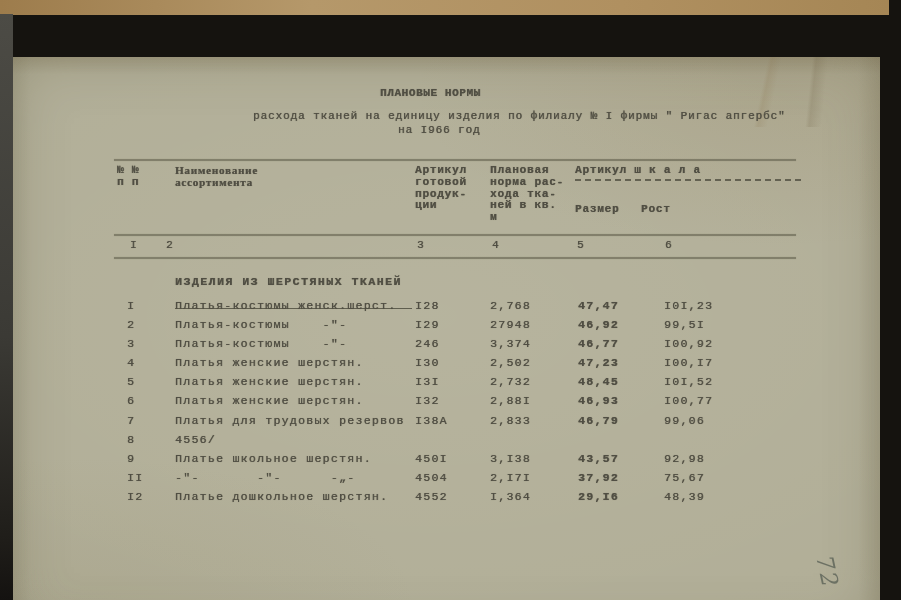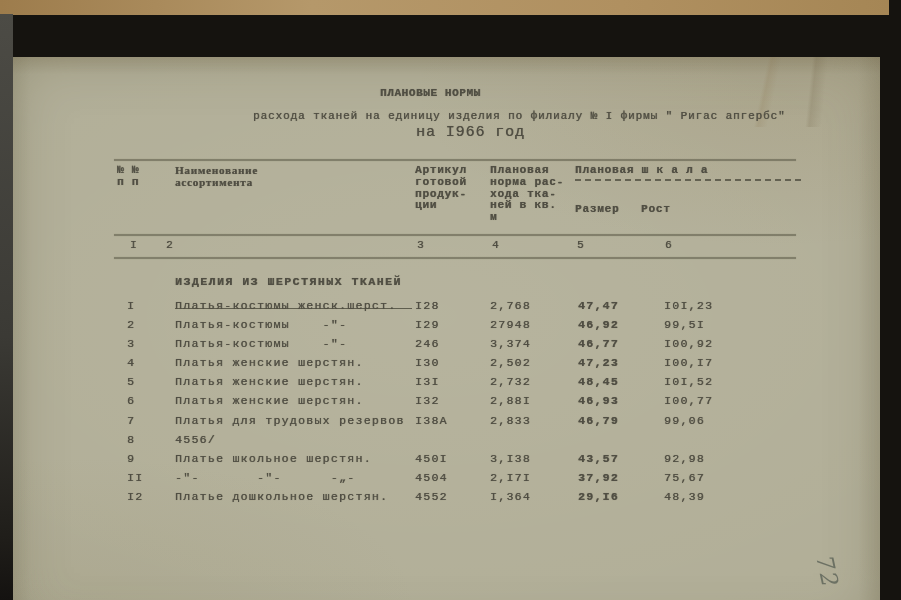--- a/index.html
+++ b/index.html
@@ -37,21 +37,21 @@
     position:absolute;right:0;top:0;width:260px;height:70px;
     background:
       linear-gradient(102deg, rgba(0,0,0,0) 54%, rgba(140,118,80,0.20) 55.5%, rgba(0,0,0,0) 59%),
       linear-gradient(96deg, rgba(0,0,0,0) 72%, rgba(95,80,50,0.16) 73.5%, rgba(0,0,0,0) 78%);
   }
 
   .ink{color:#504e43;text-shadow:0.4px 0 0 rgba(72,70,58,0.6), 0 0 1px rgba(80,78,64,0.35);}
 
   .title{position:absolute;left:367px;top:30px;font-size:11px;font-weight:bold;letter-spacing:0.6px;white-space:pre;}
   .subtitle{position:absolute;left:240px;top:53px;font-size:11px;letter-spacing:0.9px;white-space:pre;}
-  .subtitle2{position:absolute;left:403px;top:67px;font-size:15px;letter-spacing:0.9px;white-space:pre;}
+  .subtitle2{position:absolute;left:385px;top:67px;font-size:11px;letter-spacing:0.9px;white-space:pre;}
 
   .hr{position:absolute;left:101px;width:682px;height:1.5px;background:rgba(88,85,68,0.55);box-shadow:0 0 1px rgba(88,85,68,0.4);}
   .hr1{top:102px;}
   .hr2{top:177px;}
   .hr3{top:200px;}
 
   .hcell{position:absolute;top:108px;font-size:11px;line-height:11.8px;letter-spacing:0.8px;white-space:pre;font-weight:bold;}
   .h-num{left:104px;}
   .h-name{left:162px;font-family:Liberation Serif, serif;}
   .h-article{left:402px;}
@@ -103,21 +103,21 @@
 ассортимента</div>
     <div class="hcell h-article ink">Артикул
 готовой
 продук-
 ции</div>
     <div class="hcell h-norm ink">Плановая
 норма рас-
 хода тка-
 ней в кв.
 м</div>
-    <div class="hcell h-scale ink">Плановая ш к а л а</div>
+    <div class="hcell h-scale ink">Артикул ш к а л а</div>
     <div class="hcell h-size ink">Размер</div>
     <div class="hcell h-height ink">Рост</div>
 
     <div class="hr hr2"></div>
 
     <span class="cn cn0 ink">I</span>
     <span class="cn cn1 ink">2</span>
     <span class="cn cn2 ink">3</span>
     <span class="cn cn3 ink">4</span>
     <span class="cn cn4 ink">5</span>

